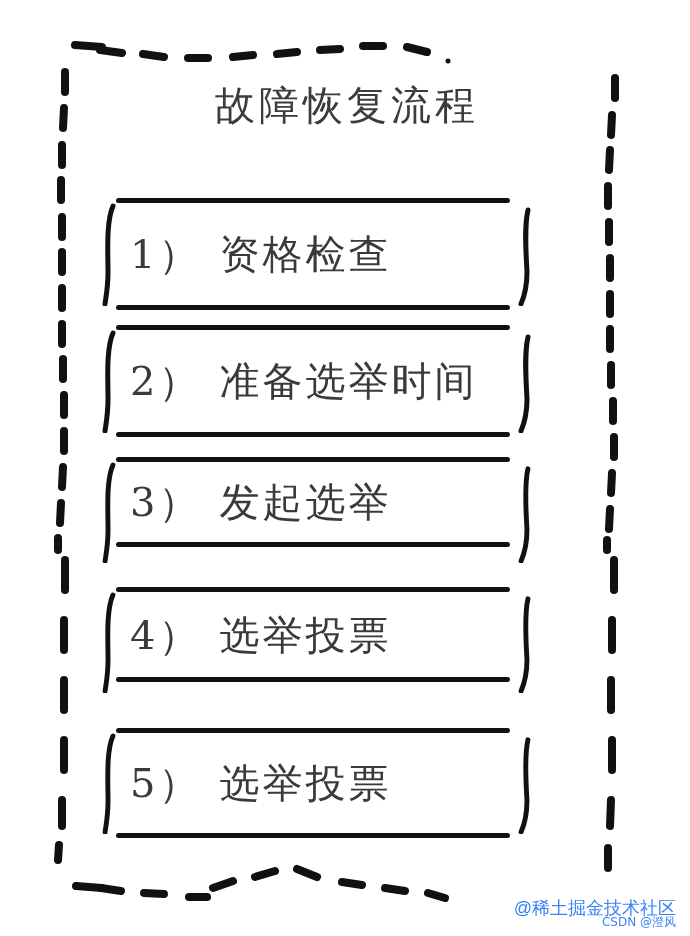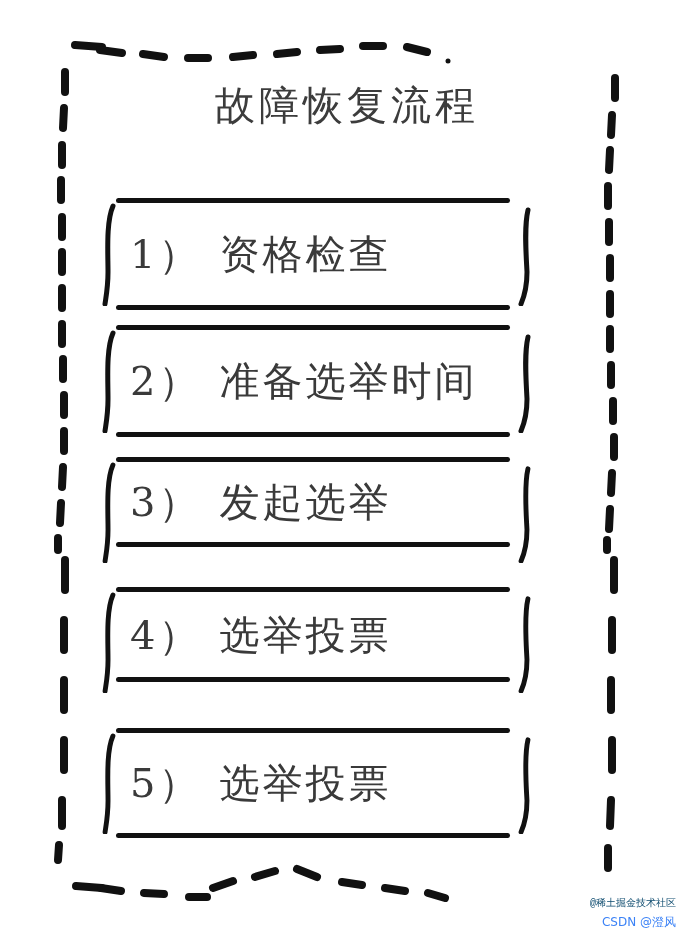--- a/index.html
+++ b/index.html
@@ -9,22 +9,22 @@
     .title { position: absolute; left: 0; width: 690px; top: 78px; text-align: center;
              font-size: 40px; letter-spacing: 4px; color: #3c3c3c; padding-right: 10px; box-sizing: border-box; padding-left: 14px; }
     .step { position: absolute; left: 102px; width: 430px; margin-top: 20px; }
     .step .hline { position: absolute; left: 14px; right: 22px; height: 5px; background: #111; border-radius: 3px; }
     .step .hline.top { top: 0; }
     .step .hline.bottom { bottom: 0; }
     .step svg.bracket { position: absolute; top: 4px; }
     .step .label { position: absolute; left: 28px; top: 50%; transform: translateY(-50%);
                    font-size: 40px; color: #3a3a3a; white-space: nowrap; letter-spacing: 3px; }
     .step .num { display: inline-block; margin-right: 18px; }
-    .wm1 { position: absolute; right: 14px; top: 896px; font-family: Liberation Mono, monospace;
-           font-size: 10px; color: #0c4a6e; }
+    .wm1 { position: absolute; right: 14px; top: 896px; font-family: Liberation Sans, sans-serif;
+           font-size: 18px; color: #3b82f6; }
     .wm2 { position: absolute; right: 14px; top: 914px; font-family: "DejaVu Sans", sans-serif;
            font-size: 12px; color: #3b82f6; }
   </style>
 </head>
 <body>
 
 <svg id="frame" viewBox="0 0 690 936">
   <g stroke="#111" stroke-width="8" stroke-linecap="round" fill="none">
 
     <line x1="75" y1="45" x2="102" y2="47"></line>

